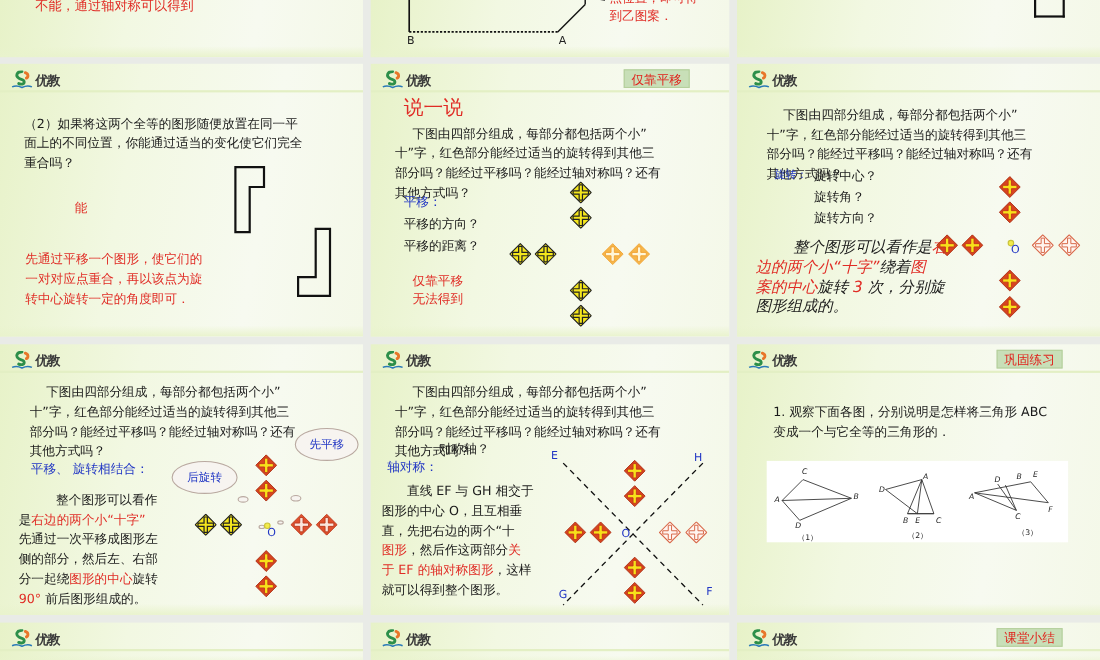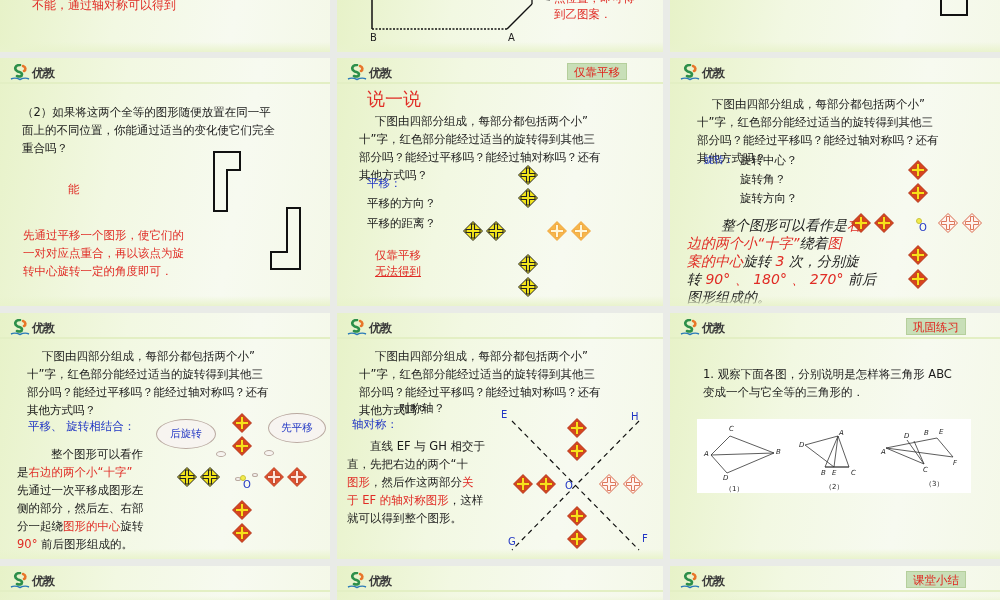--- a/index.html
+++ b/index.html
@@ -130,21 +130,21 @@
   <div class="tag" style="left:230px;">仅靠平移</div>
   <div class="txt red" style="left:30px;top:32px;font-size:18px;">说一说</div>
   <div class="txt" style="left:38px;top:54px;">下图由四部分组成，每部分都包括两个小”</div>
   <div class="txt" style="left:22px;top:72px;">十”字，红色部分能经过适当的旋转得到其他三</div>
   <div class="txt" style="left:22px;top:90px;">部分吗？能经过平移吗？能经过轴对称吗？还有</div>
   <div class="txt" style="left:22px;top:108px;">其他方式吗？</div>
   <div class="txt blue" style="left:30px;top:116px;">平移：</div>
   <div class="txt" style="left:30px;top:136px;">平移的方向？</div>
   <div class="txt" style="left:30px;top:156px;">平移的距离？</div>
   <div class="txt red" style="left:38px;top:188px;">仅靠平移</div>
-  <div class="txt red" style="left:38px;top:204px;text-decoration:underline;">无法得到</div>
+  <div class="txt red" style="left:38px;top:204px;">无法得到</div>
   <div class="cross" style="left:181px;top:107px;">
       <svg>
         <use href="#cross-y"></use>
       </svg>
     </div>
   <div class="cross" style="left:181px;top:130px;">
       <svg>
         <use href="#cross-y"></use>
       </svg>
     </div>
@@ -193,21 +193,20 @@
   <div class="txt" style="left:27px;top:73px;">部分吗？能经过平移吗？能经过轴对称吗？还有</div>
   <div class="txt" style="left:27px;top:91px;">其他方式吗？</div>
   <div class="txt blue" style="left:34px;top:93px;font-size:10px;">旋转：</div>
   <div class="txt" style="left:70px;top:93px;">旋转中心？</div>
   <div class="txt" style="left:70px;top:112px;">旋转角？</div>
   <div class="txt" style="left:70px;top:131px;">旋转方向？</div>
   <div style="position:absolute;left:17px;top:158px;font-size:14px;line-height:18px;color:#1a1a1a;width:160px;font-style:italic;">
     <div style="padding-left:34px;white-space:nowrap;"><span>整个图形可以看作是</span><span class="red">右</span></div>
     <div style="white-space:nowrap;"><span class="red">边的两个小“十字”</span><span>绕着</span><span class="red">图</span></div>
     <div style="white-space:nowrap;"><span class="red">案的中心</span><span>旋转 </span><span class="red">3</span><span> 次，分别旋</span></div>
-    <div style="white-space:nowrap;"><span>转 </span><span class="red">90° 、 180° 、 270°</span><span> 前后</span></div>
     <div style="white-space:nowrap;">图形组成的。</div>
   </div>
   <div class="cross" style="left:238px;top:102px;">
       <svg>
         <use href="#cross-r"></use>
       </svg>
     </div>
   <div class="cross" style="left:238px;top:125px;">
       <svg>
         <use href="#cross-r"></use>
@@ -262,21 +261,21 @@
   <div class="txt blue" style="left:28px;top:104px;">平移、 旋转相结合：</div>
   <div style="position:absolute;left:17px;top:132px;font-size:11.5px;line-height:18px;color:#1a1a1a;">
     <div style="padding-left:34px;white-space:nowrap;">整个图形可以看作</div>
     <div style="white-space:nowrap;"><span>是</span><span class="red">右边的两个小“十字”</span></div>
     <div style="white-space:nowrap;">先通过一次平移成图形左</div>
     <div style="white-space:nowrap;">侧的部分，然后左、右部</div>
     <div style="white-space:nowrap;"><span>分一起绕</span><span class="red">图形的中心</span><span>旋转</span></div>
     <div style="white-space:nowrap;"><span class="red">90°</span><span> 前后图形组成的。</span></div>
   </div>
   <div class="cloud" style="left:156px;top:106px;width:60px;height:30px;">后旋转</div>
-  <div class="cloud" style="left:268px;top:100px;width:58px;height:30px;">先平移</div>
+  <div class="cloud" style="left:268px;top:76px;width:58px;height:30px;">先平移</div>
   <div class="puff" style="left:216px;top:138px;width:10px;height:6px;"></div>
   <div class="puff" style="left:264px;top:137px;width:10px;height:6px;"></div>
   <div class="puff" style="left:252px;top:160px;width:6px;height:4px;"></div>
   <div class="puff" style="left:235px;top:164px;width:6px;height:4px;"></div>
   <div class="cross" style="left:232px;top:100px;">
       <svg>
         <use href="#cross-r"></use>
       </svg>
     </div>
   <div class="cross" style="left:232px;top:123px;">
@@ -327,20 +326,21 @@
     <span class="logo-text">优教</span>
   </div>
   <div class="txt" style="left:38px;top:34px;">下图由四部分组成，每部分都包括两个小”</div>
   <div class="txt" style="left:22px;top:52px;">十”字，红色部分能经过适当的旋转得到其他三</div>
   <div class="txt" style="left:22px;top:70px;">部分吗？能经过平移吗？能经过轴对称吗？还有</div>
   <div class="txt" style="left:22px;top:88px;">其他方式吗？</div>
   <div class="txt" style="left:62px;top:86px;">对称轴？</div>
   <div class="txt blue" style="left:15px;top:102px;">轴对称：</div>
   <div style="position:absolute;left:10px;top:124px;font-size:11.5px;line-height:18px;color:#1a1a1a;">
     <div style="padding-left:23px;white-space:nowrap;">直线 EF 与 GH 相交于</div>
+    <div style="white-space:nowrap;">图形的中心 O，且互相垂</div>
     <div style="white-space:nowrap;">直，先把右边的两个“十</div>
     <div style="white-space:nowrap;"><span class="red">图形</span><span>，然后作这两部分</span><span class="red">关</span></div>
     <div style="white-space:nowrap;"><span class="red">于 EF 的轴对称图形</span><span>，这样</span></div>
     <div style="white-space:nowrap;">就可以得到整个图形。</div>
   </div>
   <svg style="position:absolute;left:0;top:0;width:326px;height:246px;">
     <line x1="175" y1="108" x2="302" y2="237" stroke="#111" stroke-width="1.2" stroke-dasharray="5,4"></line>
     <line x1="302" y1="108" x2="175" y2="237" stroke="#111" stroke-width="1.2" stroke-dasharray="5,4"></line>
   </svg>
   <div class="lbl-blue" style="left:164px;top:96px;">E</div>

